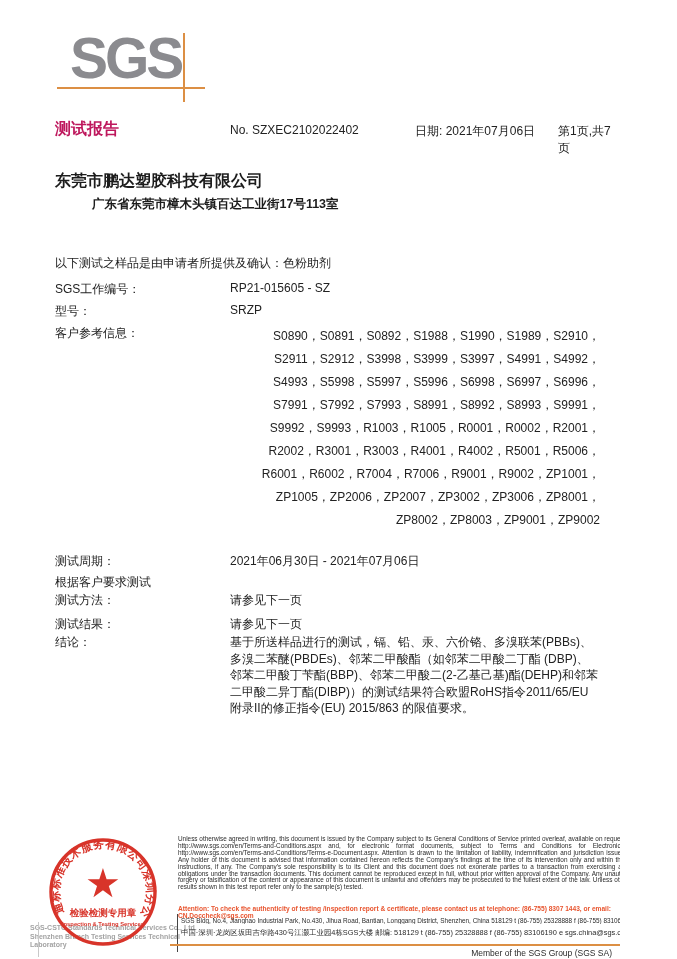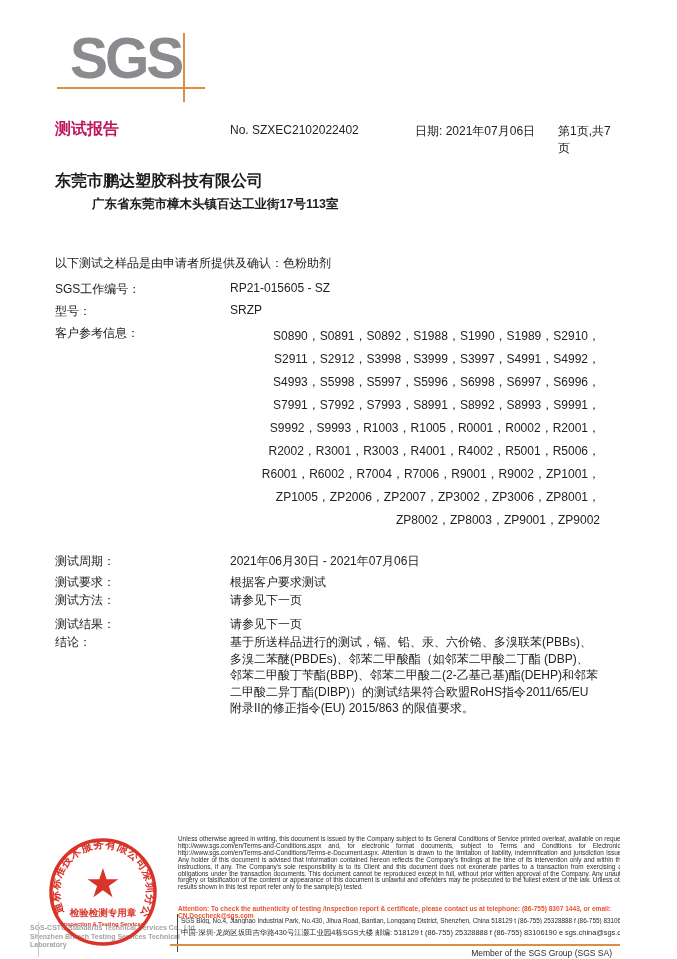--- a/index.html
+++ b/index.html
@@ -102,21 +102,20 @@
     </span>
   </div>
 
 
   <div class="row" style="top:553px">
     <span class="lbl">测试周期：</span>
     <span class="val">2021年06月30日 - 2021年07月06日</span>
   </div>
 
   <div class="row" style="top:574px">
-    <span class="lbl">测试要求：</span>
     <span class="val">根据客户要求测试</span>
   </div>
 
   <div class="row" style="top:592px">
     <span class="lbl">测试方法：</span>
     <span class="val">请参见下一页</span>
   </div>
 
   <div class="row" style="top:616px">
     <span class="lbl">测试结果：</span>

